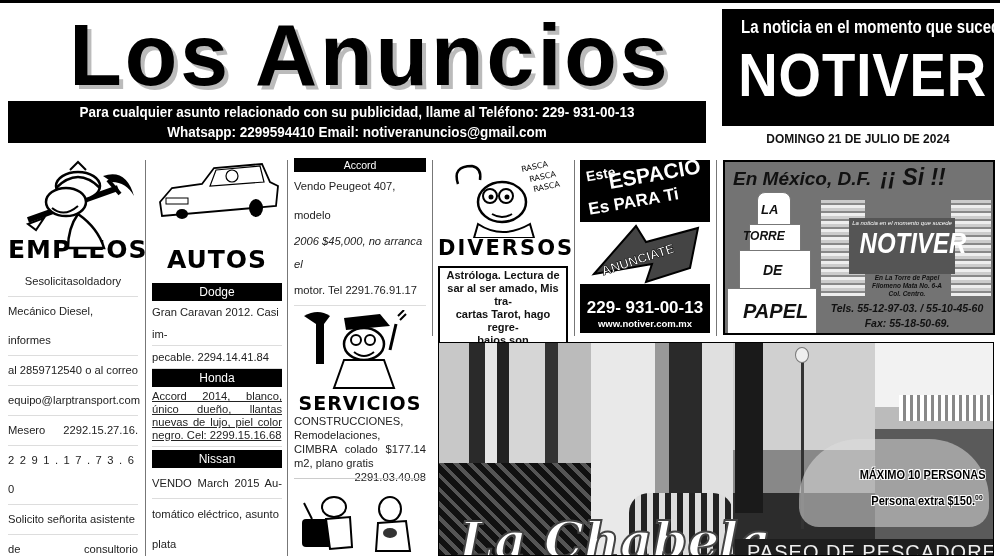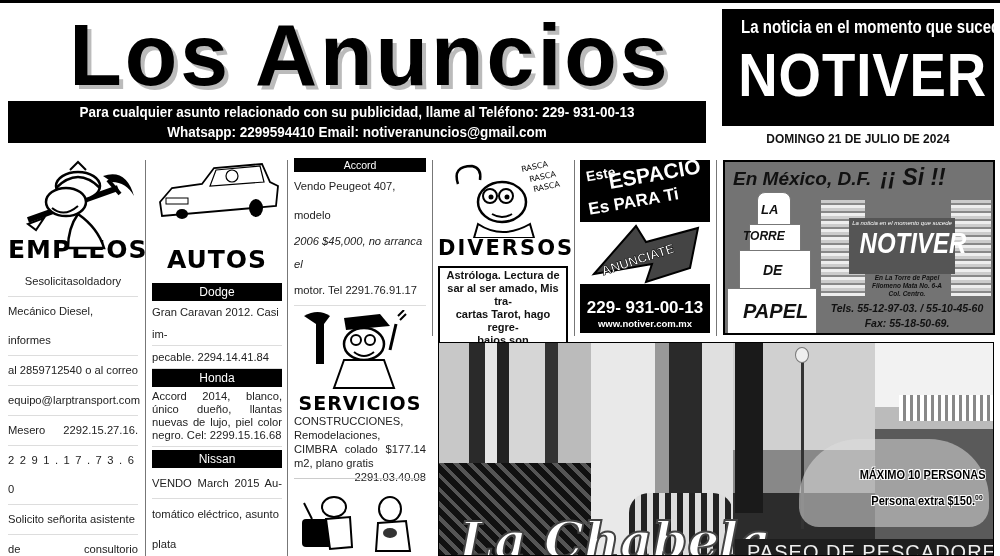--- a/index.html
+++ b/index.html
@@ -137,21 +137,21 @@
   </div>
   <div class="section-word" style="font-size:25px; line-height:30px; margin-top:17px;">AUTOS</div>
 
   <div class="brand-label" style="margin-top:8px;">Dodge</div>
   <div class="ad-text">
     <div class="row-line" style="line-height:22px;">Gran Caravan 2012. Casi im-</div>
     <div class="row-line" style="line-height:22px;">pecable. 2294.14.41.84</div>
   </div>
 
   <div class="brand-label" style="">Honda</div>
-  <div class="ad-text justify row-line" style="line-height:13px; padding:3px 0 4px;">Accord 2014, blanco, único dueño, llantas nuevas de lujo, piel color negro. Cel: 2299.15.16.68</div>
+  <div class="ad-text justify row-line" style="line-height:13px; padding:3px 0 4px;text-decoration:underline;">Accord 2014, blanco, único dueño, llantas nuevas de lujo, piel color negro. Cel: 2299.15.16.68</div>
 
   <div class="brand-label" style="margin-top:3px;">Nissan</div>
   <div class="ad-text">
     <div class="row-line" style="line-height:30px; text-align:justify; text-align-last:justify;">VENDO March 2015 Au-</div>
     <div class="row-line" style="line-height:30px;">tomático eléctrico, asunto plata</div>
     <div class="row-line" style="display:flex; justify-content:space-between; line-height:30px;">
       <span>106000</span>
       <span>km</span>
       <span>cel:</span>
     </div>

